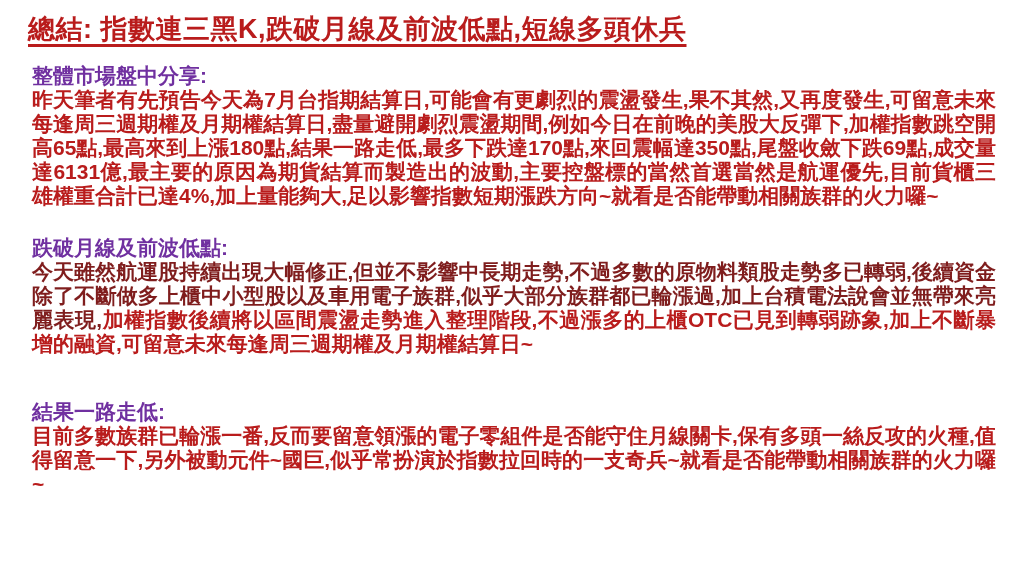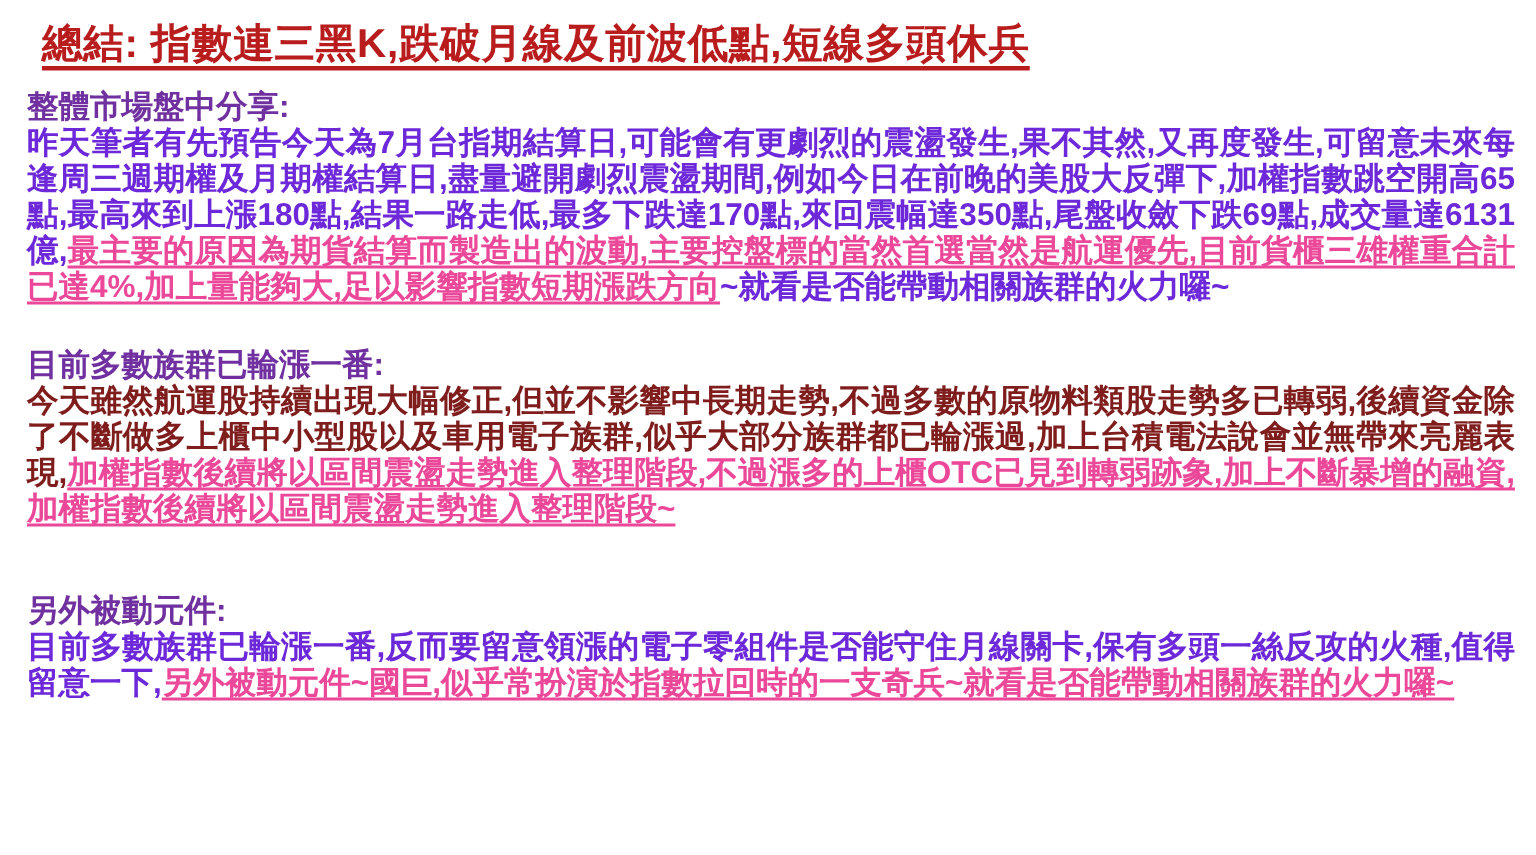--- a/index.html
+++ b/index.html
@@ -24,60 +24,59 @@
     font-size: 27px;
     line-height: 42px;
     text-align: left;
     color: #b91c1c;
     text-decoration: underline;
     text-underline-offset: 6px;
     text-decoration-thickness: 3px;
     letter-spacing: 0.5px;
     white-space: nowrap;
   }
-  .section { margin: 0; }
+  .section { margin: 14px; }
   .section + .section { margin-top: 28px; }
   .section.last { margin-top: 44px; }
   .heading {
     font-size: 21px;
     line-height: 24px;
     color: #7030a0;
   }
   .body {
     margin: 0;
     font-size: 21px;
     line-height: 24px;
     text-align: justify;
     word-break: break-all;
     overflow-wrap: anywhere;
   }
-  .purple { color: #6d28d9; }
+  .purple { color: #b91c1c; }
   .blue   { color: #7f1d1d; }
   .red {
-    color: #ec4899;
-    text-decoration: underline;
+    color: #b91c1c;
     text-decoration-thickness: 2px;
     text-underline-offset: 3px;
   }
 </style>
 </head>
 <body>
 
 <div class="page">
 
   <h1 class="title">總結:  指數連三黑K,跌破月線及前波低點,短線多頭休兵</h1>
 
   <div class="section">
     <div class="heading">整體市場盤中分享:</div>
     <p class="body"><span class="purple">昨天筆者有先預告今天為7月台指期結算日,可能會有更劇烈的震盪發生,果不其然,又再度發生,可留意未來每逢周三週期權及月期權結算日,盡量避開劇烈震盪期間,例如今日在前晚的美股大反彈下,加權指數跳空開高65點,最高來到上漲180點,結果一路走低,最多下跌達170點,來回震幅達350點,尾盤收斂下跌69點,成交量達6131億,</span><span class="red">最主要的原因為期貨結算而製造出的波動,主要控盤標的當然首選當然是航運優先,目前貨櫃三雄權重合計已達4%,加上量能夠大,足以影響指數短期漲跌方向</span><span class="purple">~就看是否能帶動相關族群的火力囉~</span></p>
   </div>
 
   <div class="section">
-    <div class="heading">目前多數族群已輪漲一番:</div>
-    <p class="body"><span class="blue">今天雖然航運股持續出現大幅修正,但並不影響中長期走勢,不過多數的原物料類股走勢多已轉弱,後續資金除了不斷做多上櫃中小型股以及車用電子族群,似乎大部分族群都已輪漲過,加上台積電法說會並無帶來亮麗表現,</span><span class="red">加權指數後續將以區間震盪走勢進入整理階段,不過漲多的上櫃OTC已見到轉弱跡象,加上不斷暴增的融資,加權指數後續將以區間震盪走勢進入整理階段~</span></p>
+    <div class="heading">跌破月線及前波低點:</div>
+    <p class="body"><span class="blue">今天雖然航運股持續出現大幅修正,但並不影響中長期走勢,不過多數的原物料類股走勢多已轉弱,後續資金除了不斷做多上櫃中小型股以及車用電子族群,似乎大部分族群都已輪漲過,加上台積電法說會並無帶來亮麗表現,</span><span class="red">加權指數後續將以區間震盪走勢進入整理階段,不過漲多的上櫃OTC已見到轉弱跡象,加上不斷暴增的融資,可留意未來每逢周三週期權及月期權結算日~</span></p>
   </div>
 
   <div class="section last">
-    <div class="heading">另外被動元件:</div>
+    <div class="heading">結果一路走低:</div>
     <p class="body"><span class="purple">目前多數族群已輪漲一番,反而要留意領漲的電子零組件是否能守住月線關卡,保有多頭一絲反攻的火種,值得留意一下,</span><span class="red">另外被動元件~國巨,似乎常扮演於指數拉回時的一支奇兵~就看是否能帶動相關族群的火力囉~</span></p>
   </div>
 
 </div>
 
 </body></html>

